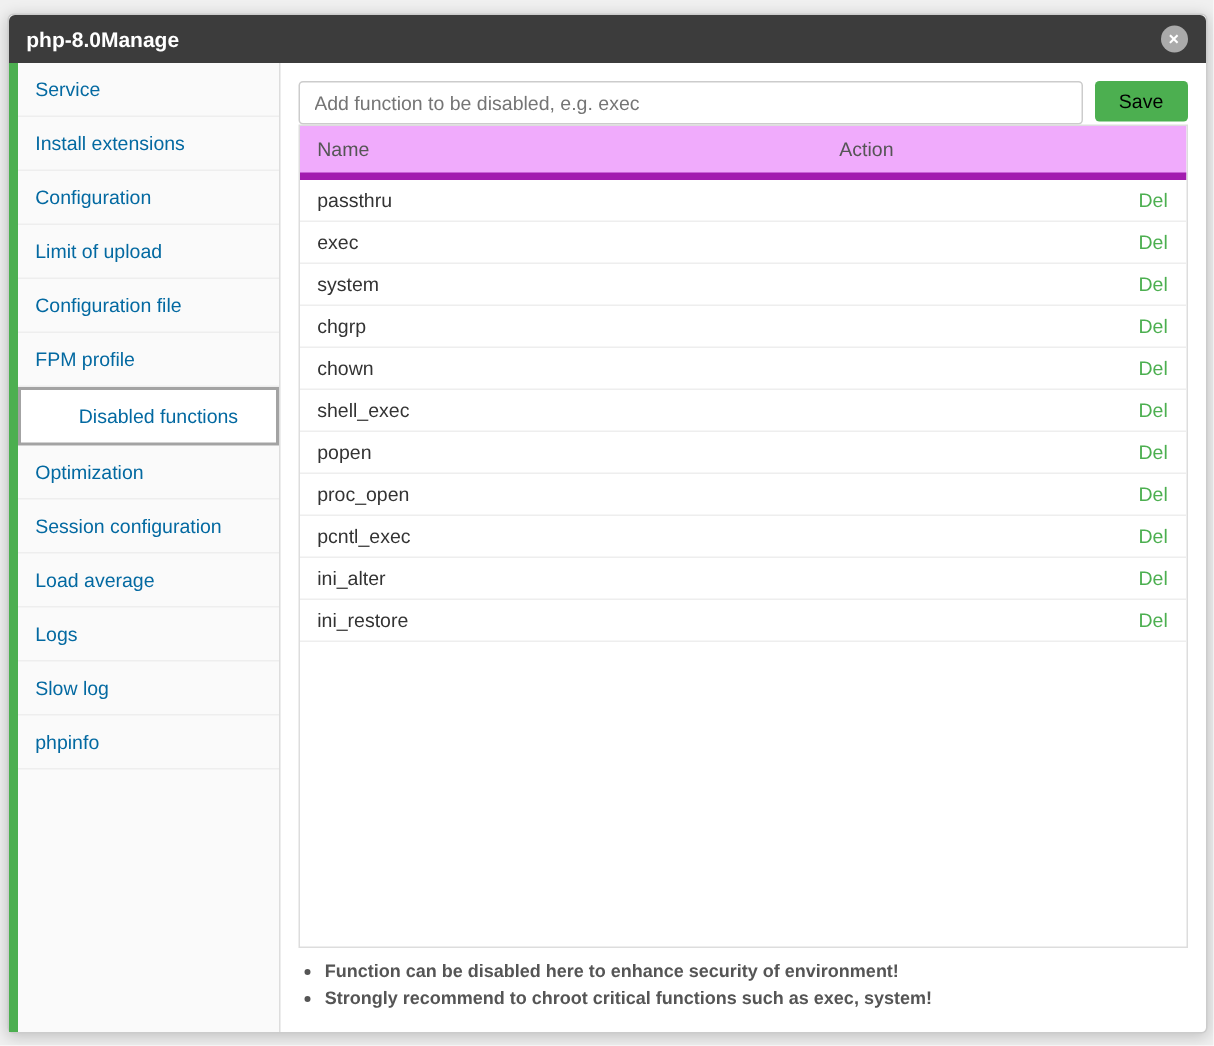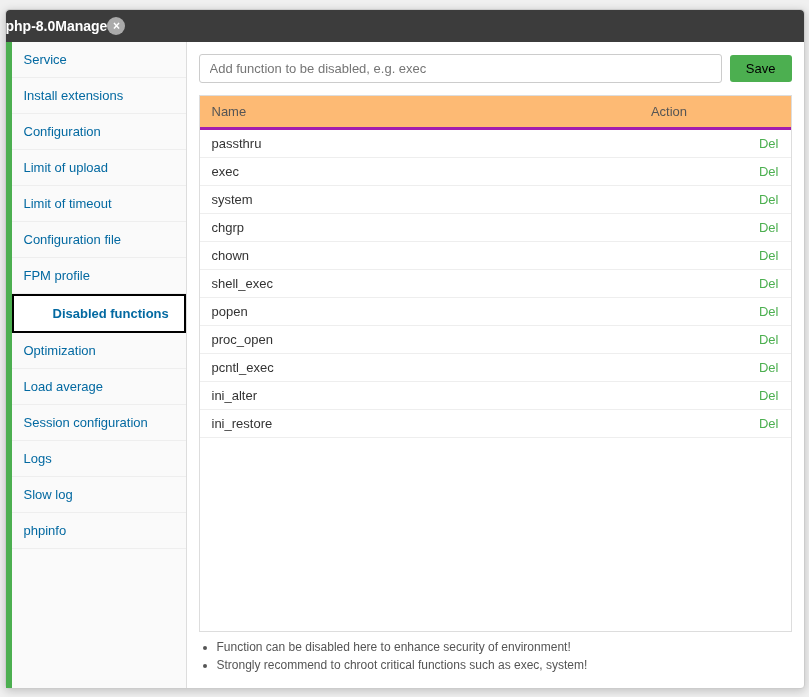--- a/index.html
+++ b/index.html
@@ -21,26 +21,27 @@
       border: 1px solid #ccc;
       border-radius: 4px;
       display: flex;
       flex-direction: column;
       position: relative;
       box-shadow: 0 2px 10px rgba(0,0,0,0.2);
     }
     .modal-header {
       background: #3c3c3c;
       color: #fff;
-      padding: 6px 0;
+      padding: 6px 12px;
       font-size: 14px;
       font-weight: bold;
       border-radius: 4px 4px 0 0;
       display: flex;
       align-items: center;
+      justify-content: space-between;
       height: 32px;
     }
     .modal-close {
       width: 18px;
       height: 18px;
       background: #aaa;
       border-radius: 50%;
       display: flex;
       align-items: center;
       justify-content: center;
@@ -63,44 +64,43 @@
       flex-shrink: 0;
     }
     .sidebar-item {
       padding: 10px 12px;
       cursor: pointer;
       color: #0369a1;
       font-size: 13px;
       border-bottom: 1px solid #eee;
     }
     .sidebar-item.active {
-      border: 2px solid #000000;
+      border: 2px solid #a3a3a3;
       background: #fff;
-      font-weight: 700;
+      font-weight: 400;
       padding-left: 39px;
     }
     
     .green-bar {
       width: 6px;
       background: #4caf50;
       flex-shrink: 0;
     }
     
     .main-content {
       flex: 1;
       display: flex;
       flex-direction: column;
       overflow: hidden;
       padding: 12px;
     }
     .add-function-row {
       display: flex;
       gap: 8px;
-      margin-bottom: 12px;
-      align-items: center;
+      align-items: flex-start;
     }
     .add-function-input {
       flex: 1;
       padding: 6px 10px;
       border: 1px solid #ccc;
       border-radius: 3px;
       font-size: 13px;
       color: #999;
     }
     .save-btn {
@@ -116,32 +116,32 @@
     .functions-table {
       flex: 1;
       overflow-y: auto;
       border: 1px solid #ddd;
     }
     table {
       width: 100%;
       border-collapse: collapse;
     }
     thead tr {
-      background: #fdba74;
-      border-bottom: 3px solid #a21caf;
+      background: #f0abfc;
+      border-bottom: 5px solid #a21caf;
     }
     thead th {
       padding: 8px 12px;
       text-align: left;
       font-weight: normal;
       color: #555;
       font-size: 13px;
     }
     thead th.action-col {
-      text-align: center;
+      text-align: left;
     }
     tbody tr {
       border-bottom: 1px solid #eee;
     }
     tbody td {
       padding: 6px 12px;
       color: #333;
       font-size: 13px;
     }
     tbody td.del-col {
@@ -152,20 +152,21 @@
     .notes {
       margin-top: 8px;
       font-size: 12px;
       color: #555;
     }
     .notes ul {
       padding-left: 18px;
     }
     .notes li {
       margin-bottom: 4px;
+      font-weight: bold;
     }
     
     .functions-table::-webkit-scrollbar { width: 6px; }
     .functions-table::-webkit-scrollbar-thumb { background: #ccc; border-radius: 3px; }
   </style>
 </head>
 <body>
 
 <div class="modal">
   <div class="modal-header">
@@ -174,27 +175,26 @@
       <span>×</span>
     </div>
   </div>
   <div class="modal-body">
     <div class="green-bar"></div>
     <div class="sidebar">
     <div class="sidebar-item">Service</div>
         <div class="sidebar-item">Install extensions</div>
         <div class="sidebar-item">Configuration</div>
         <div class="sidebar-item">Limit of upload</div>
-        <div class="sidebar-item">Limit of timeout</div>
         <div class="sidebar-item">Configuration file</div>
         <div class="sidebar-item">FPM profile</div>
         <div class="sidebar-item active">Disabled functions</div>
         <div class="sidebar-item">Optimization</div>
+        <div class="sidebar-item">Session configuration</div>
         <div class="sidebar-item">Load average</div>
-        <div class="sidebar-item">Session configuration</div>
         <div class="sidebar-item">Logs</div>
         <div class="sidebar-item">Slow log</div>
         <div class="sidebar-item">phpinfo</div>
       </div>
     <div class="main-content">
       <div class="add-function-row">
         <input class="add-function-input" type="text" placeholder="Add function to be disabled, e.g. exec" style="">
         <button class="save-btn">Save</button>
       </div>
       <div class="functions-table">

